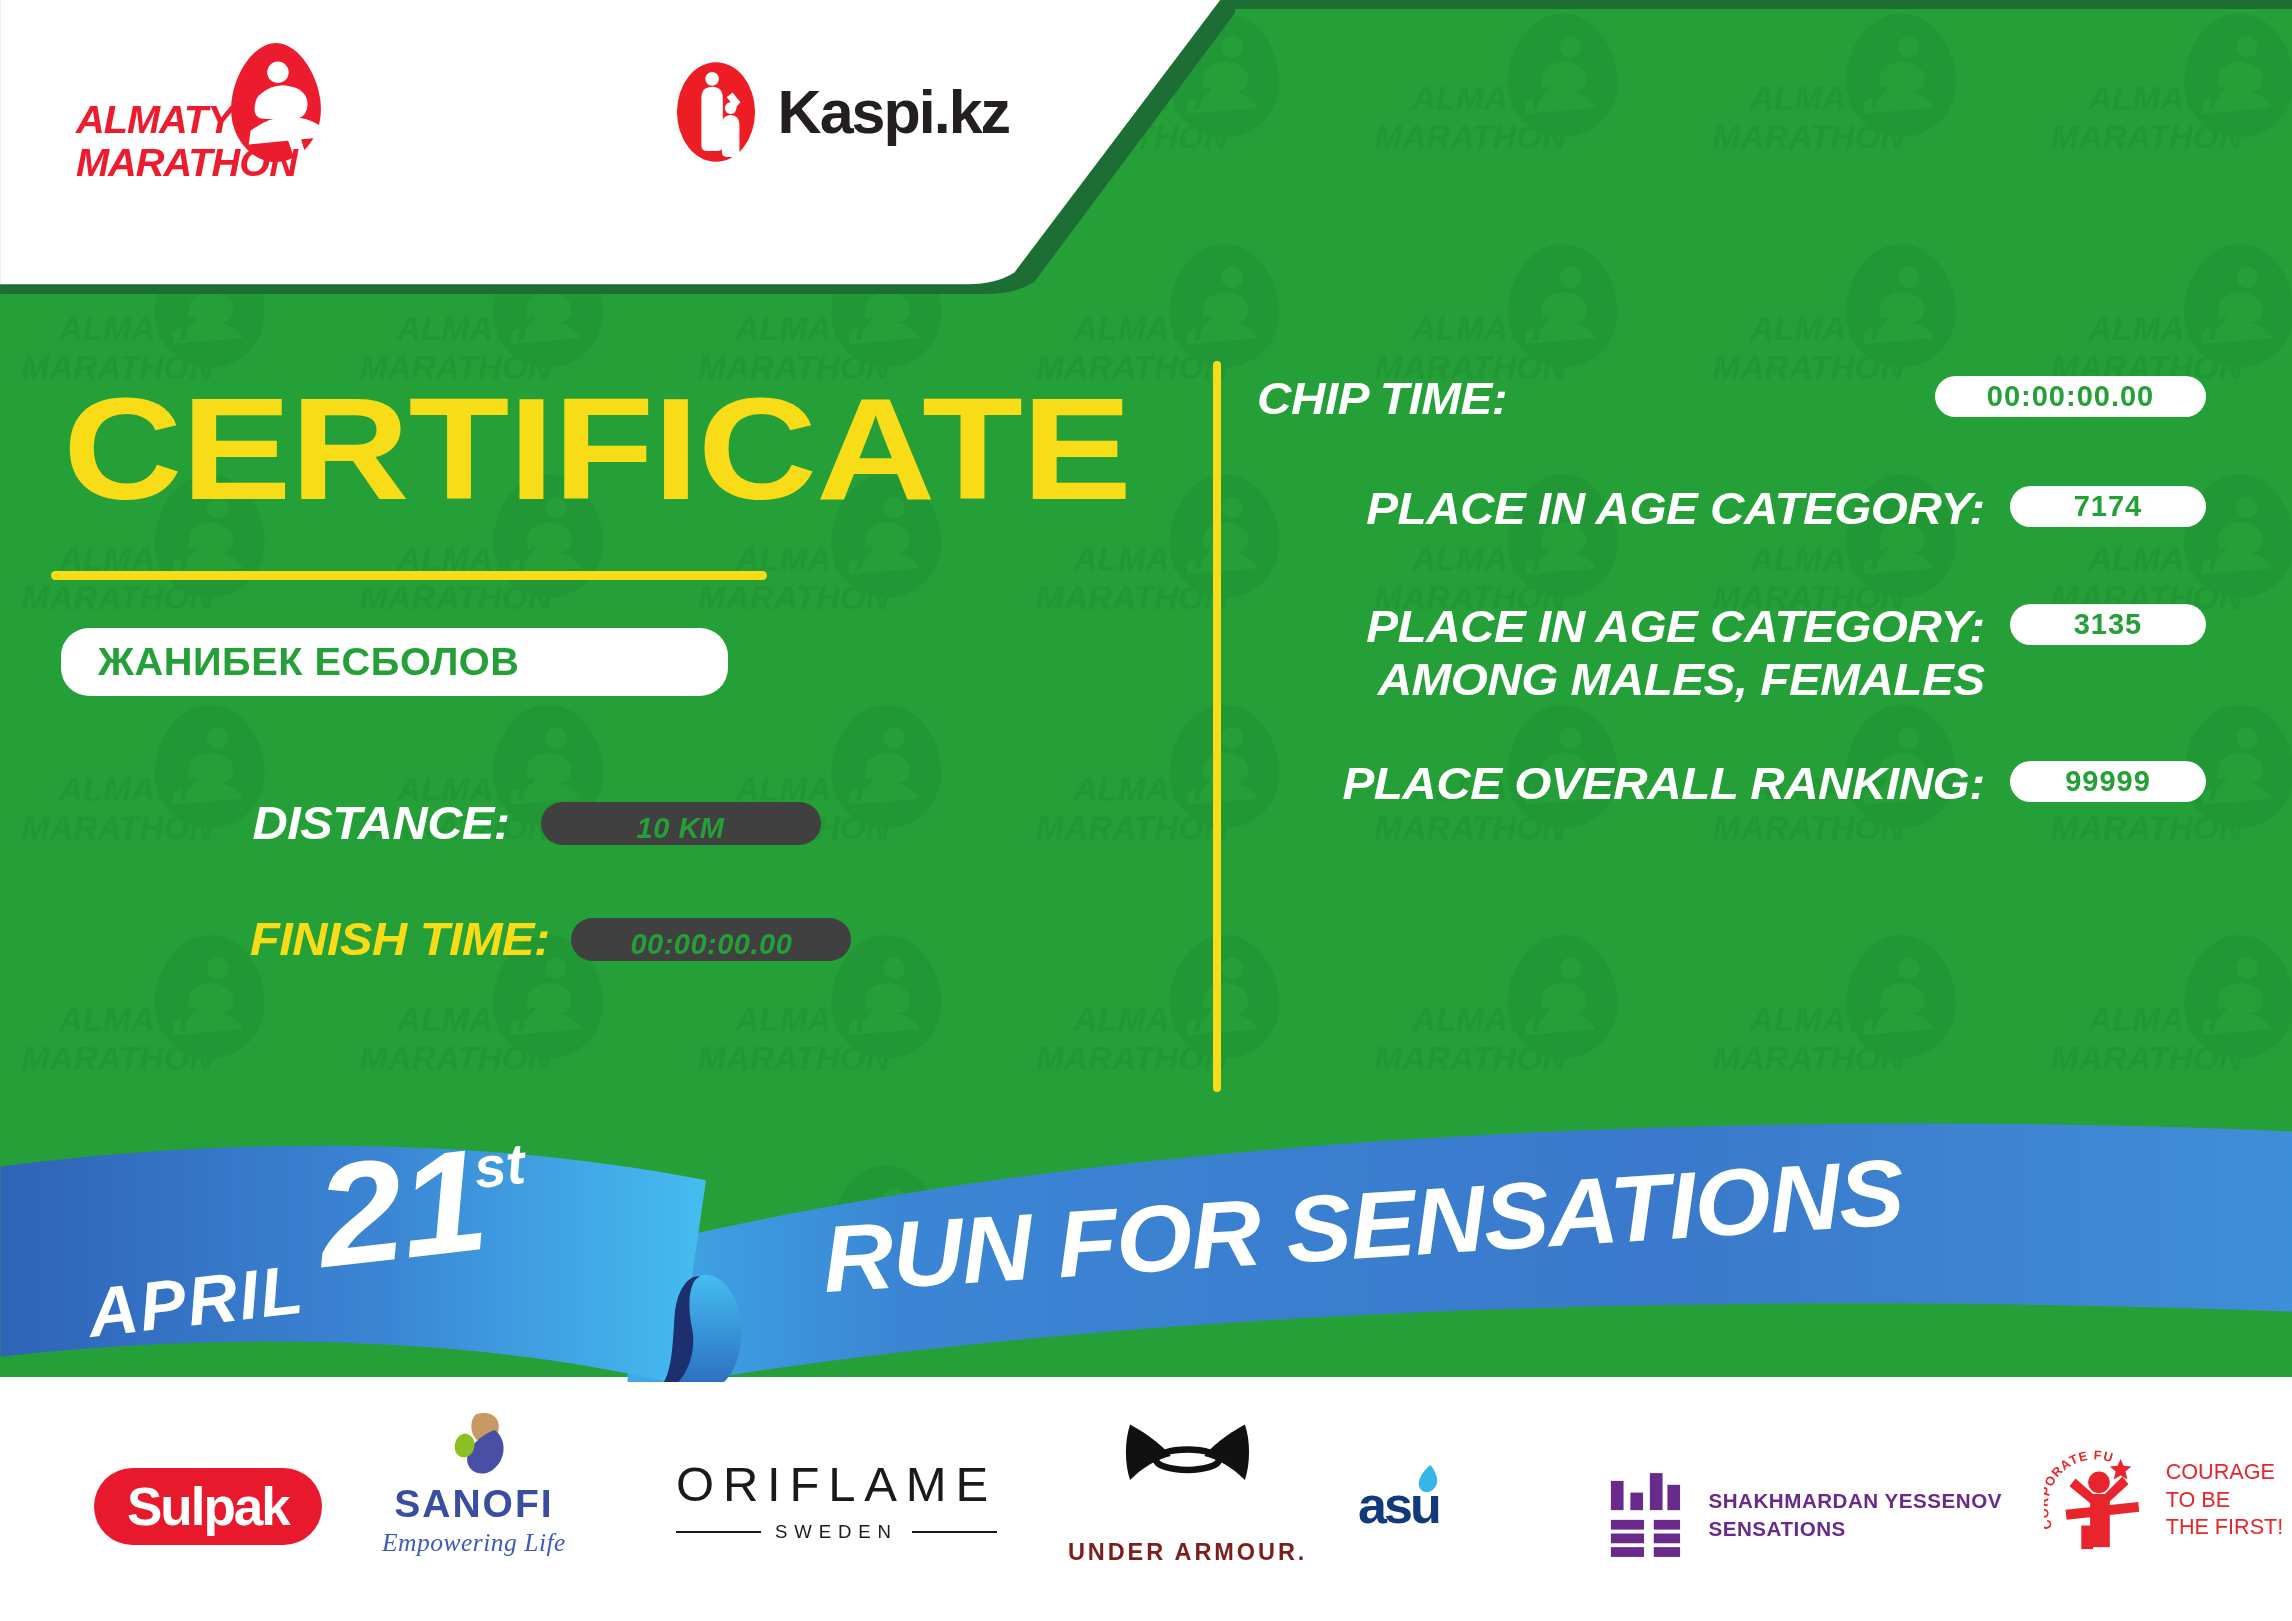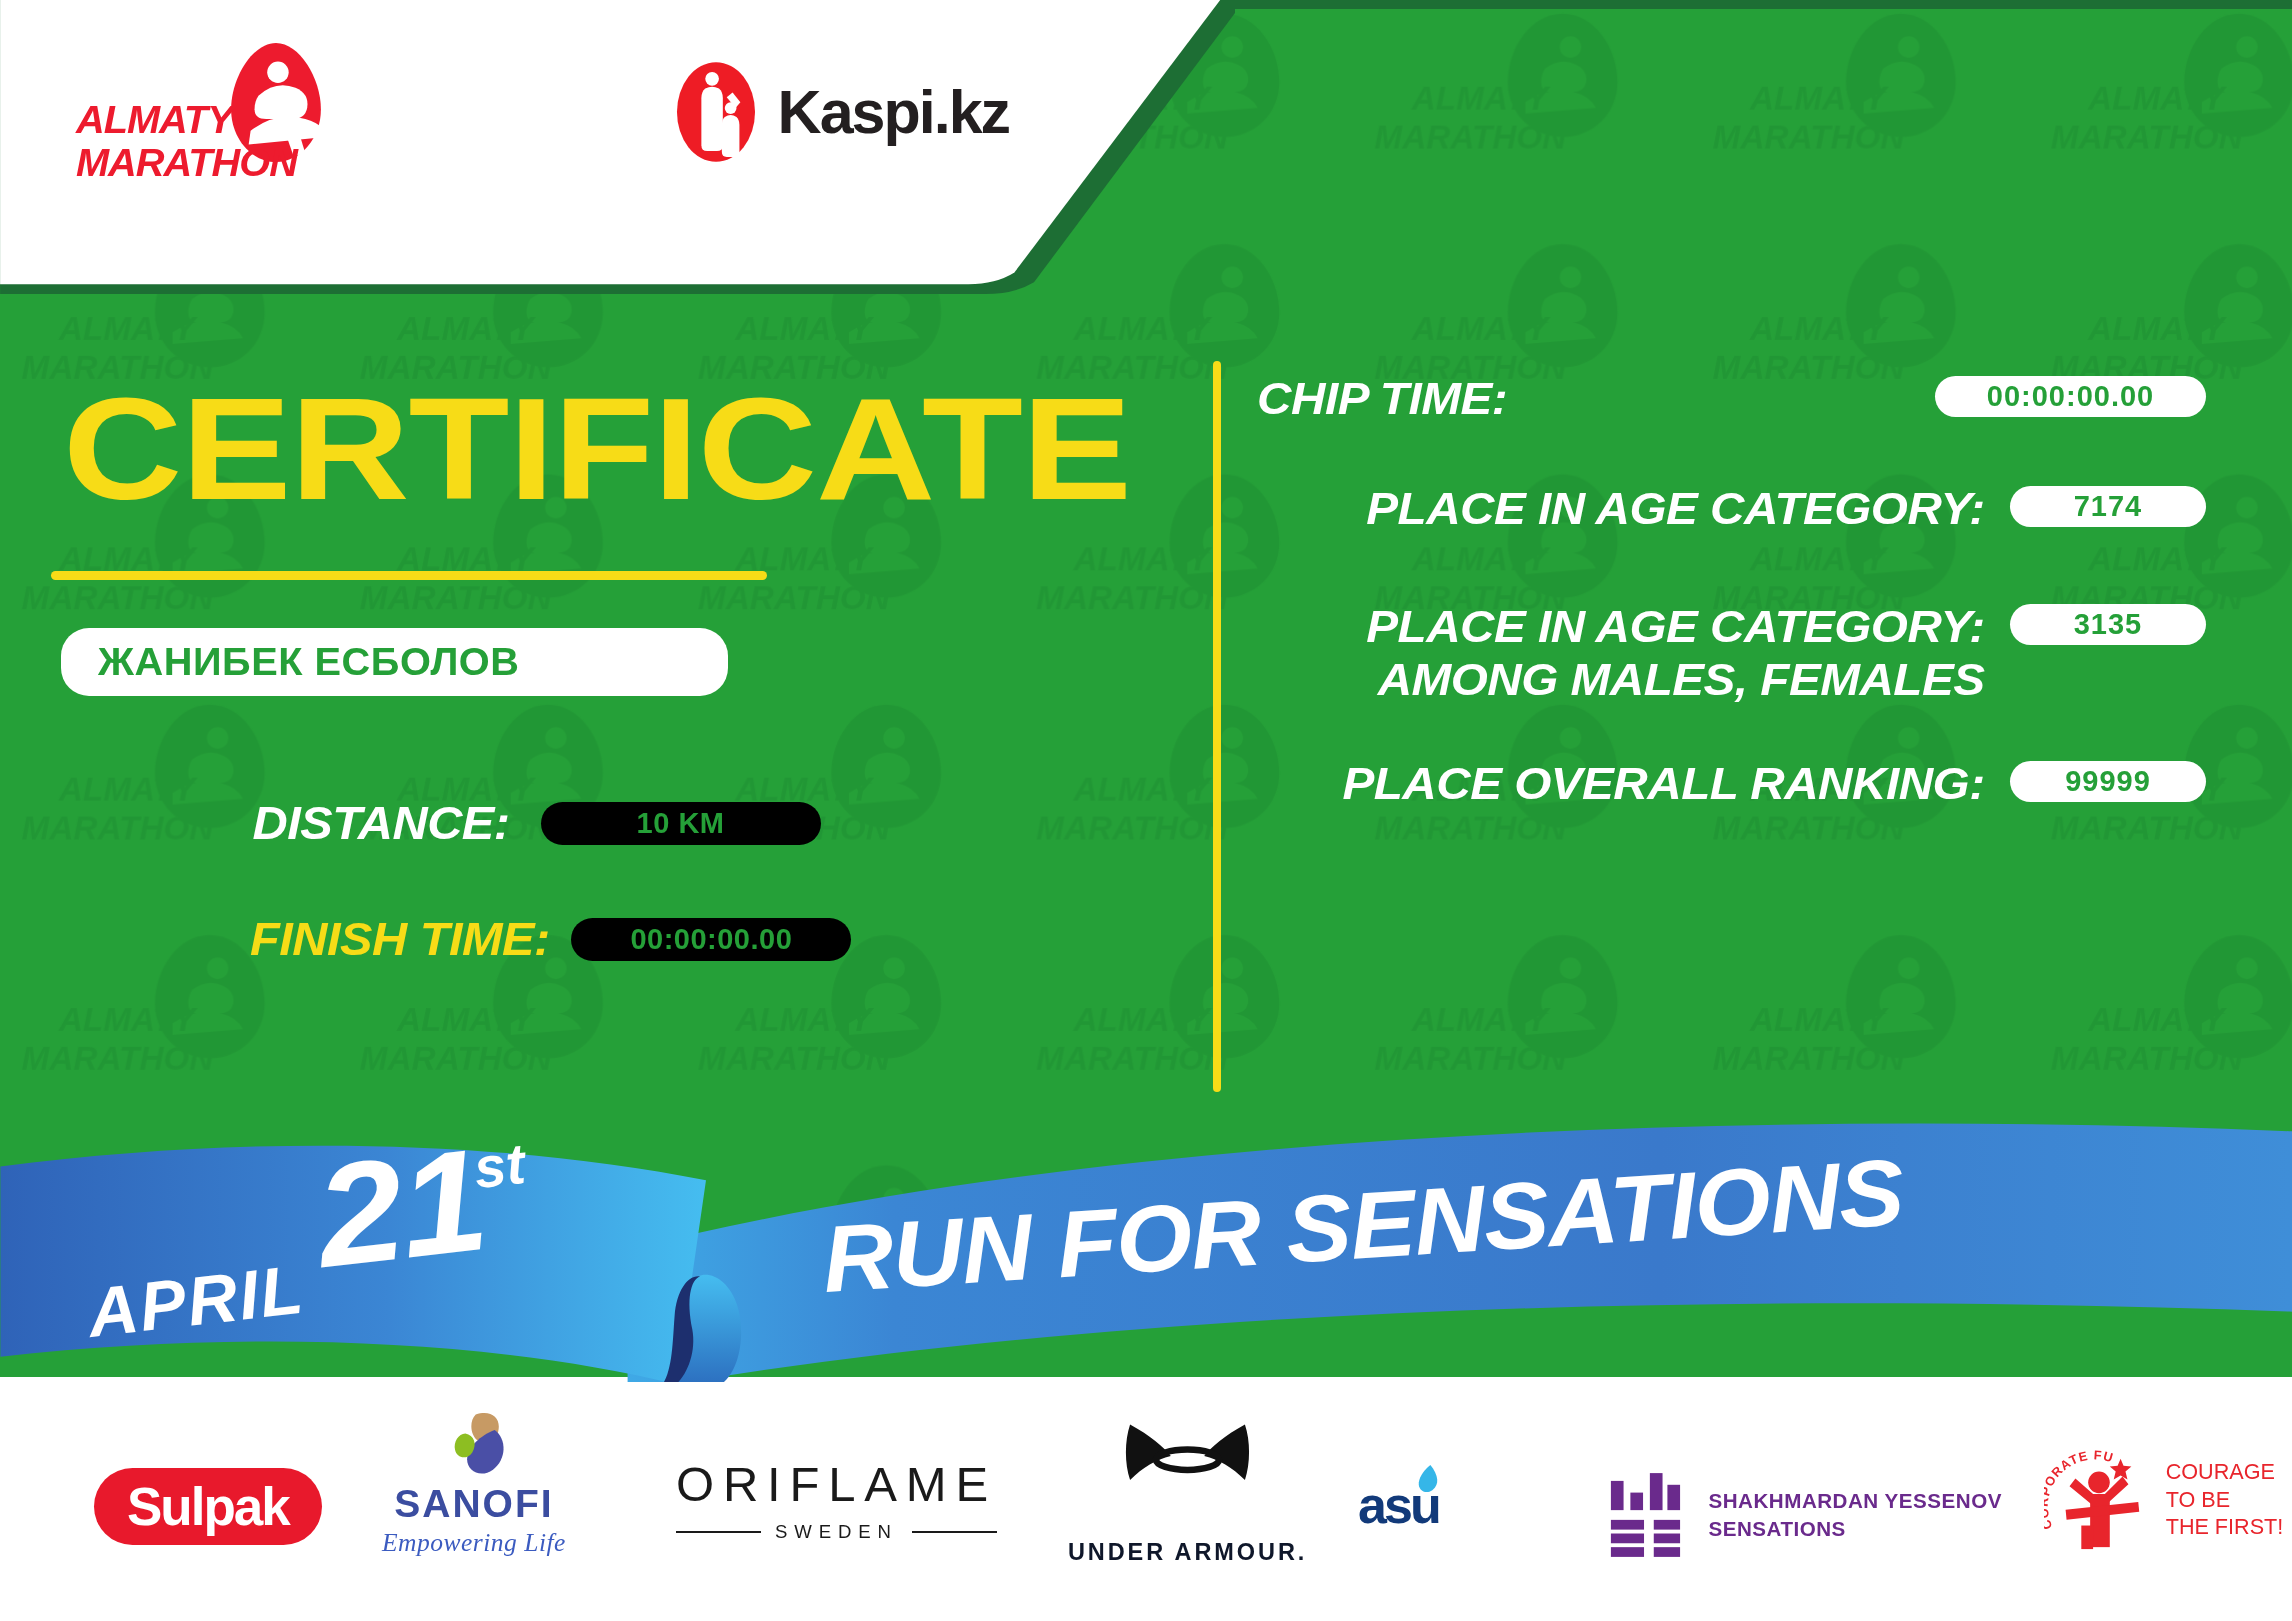--- a/index.html
+++ b/index.html
@@ -105,23 +105,24 @@
   }
   .left-row .lbl{
     font-size:46px;font-weight:bold;font-style:italic;
     font-family:"Liberation Sans Narrow","Liberation Sans",sans-serif;
     letter-spacing:-0.5px;white-space:nowrap;
     transform:scaleX(1.06);transform-origin:right center;
   }
   .left-row .lbl.white{color:#ffffff;}
   .left-row .lbl.yellow{color:#f7dc17;}
   .val-pill{
-    background:#000000;border-radius:23.5px;height:43px;
-    display:flex;align-items:center;justify-content:center;
+    background:#404040;border-radius:23.5px;height:43px;
+    display:flex;align-items:flex-end;justify-content:center;
     box-sizing:border-box;
+    font-style:italic;
   }
   .val-pill span{
     color:#25a038;font-size:29px;font-weight:bold;
     font-family:"Liberation Sans Narrow","Liberation Sans",sans-serif;
     letter-spacing:0.5px;white-space:nowrap;
     transform:scaleX(1.0);
   }
 
   #row-distance{left:267px;top:796px;}
   #row-distance .val-pill{width:280px;margin-left:31px;}
@@ -252,21 +253,21 @@
   }
   .ori-sub .ln{flex:1;height:2px;background:#1a1a1a;}
   .ori-sub span{
     color:#1a1a1a;font-size:18.6px;letter-spacing:6.9px;
     font-family:"Liberation Sans", sans-serif;
   }
 
   
   #sp-ua{left:1068px;top:1419px;flex-direction:column;gap:7.8px;}
   .ua-word{
-    color:#0f172a;font-size:23.5px;font-weight:bold;letter-spacing:2.9px;
+    color:#7f1d1d;font-size:23.5px;font-weight:bold;letter-spacing:2.9px;
     font-family:"Liberation Sans", sans-serif;
     margin-top:27px;
   }
 
   
   #sp-asu{left:1358px;top:1431px;}
   .asu-word{
     color:#123a7a;font-size:52px;font-weight:bold;
     font-family:"Liberation Sans", sans-serif;letter-spacing:-2.9px;
   }

